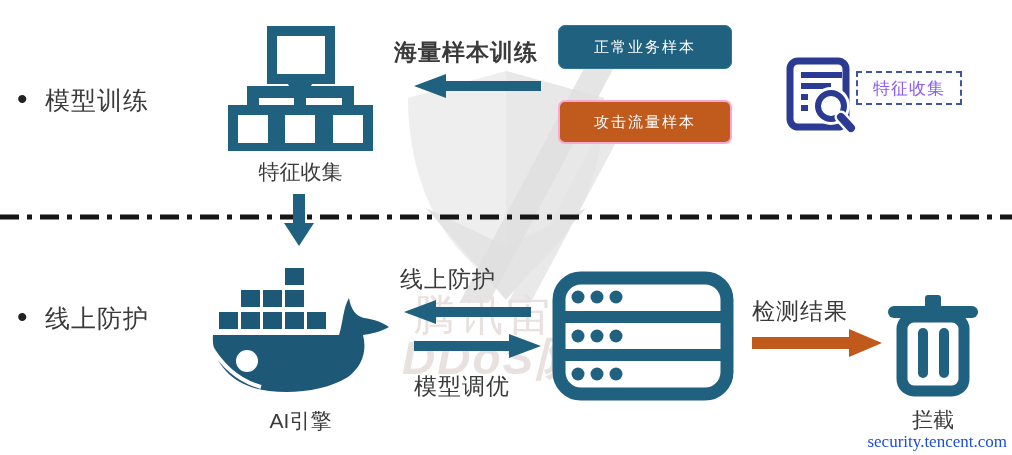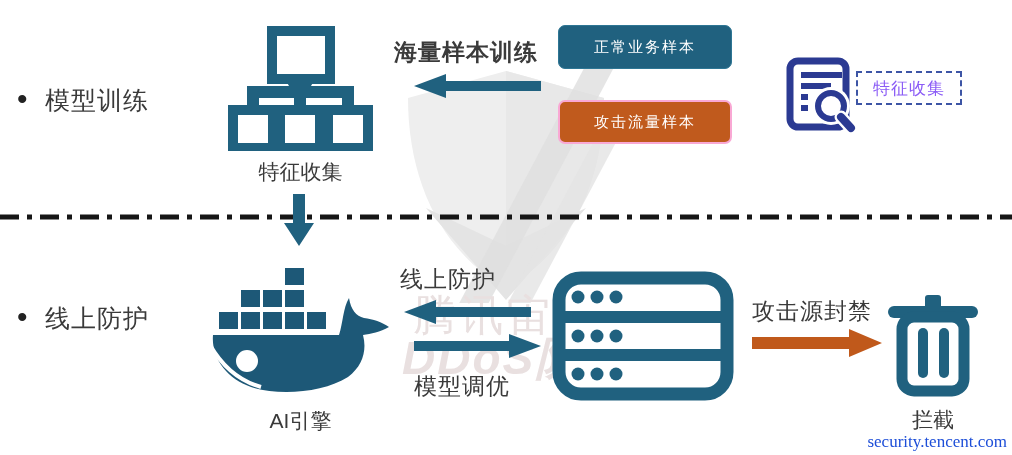--- a/index.html
+++ b/index.html
@@ -134,21 +134,21 @@
         <circle cx="65" cy="27" r="6.5"></circle>
       <circle cx="27" cy="66" r="6.5"></circle>
         <circle cx="46" cy="66" r="6.5"></circle>
         <circle cx="65" cy="66" r="6.5"></circle>
       <circle cx="27" cy="104" r="6.5"></circle>
         <circle cx="46" cy="104" r="6.5"></circle>
         <circle cx="65" cy="104" r="6.5"></circle>
     </g>
   </svg>
 
-  <div class="abs z2 label flow-label" style="left:752px; top:296px; letter-spacing:1px;">攻击源封禁</div>
+  <div class="abs z2 label flow-label" style="left:752px; top:296px; letter-spacing:1px;">检测结果</div>
   <svg class="abs z2" style="left:752px; top:329px;" width="130" height="28" viewBox="0 0 130 28">
     <polygon points="130,14 97,0 97,8 0,8 0,20 97,20 97,28" fill="#c0591b"></polygon>
   </svg>
 
   <svg class="abs z3" style="left:880px; top:290px;" width="106" height="112" viewBox="0 0 106 112">
     <rect x="45" y="5" width="16" height="14" rx="3" fill="#20617f"></rect>
     <rect x="8" y="16" width="90" height="12" rx="6" fill="#20617f"></rect>
     <rect x="22" y="27" width="62" height="74" rx="12" fill="#fff" stroke="#20617f" stroke-width="11"></rect>
     <rect x="38" y="38" width="10" height="50" rx="5" fill="#20617f"></rect>
     <rect x="59" y="38" width="10" height="50" rx="5" fill="#20617f"></rect>

